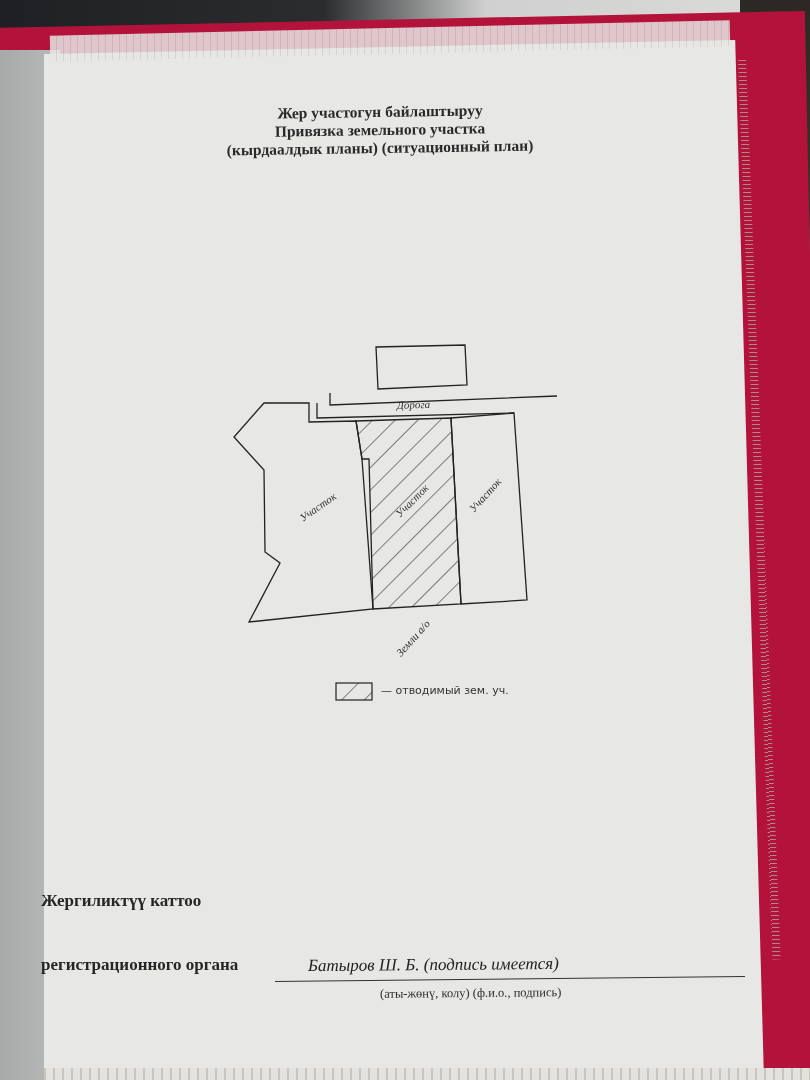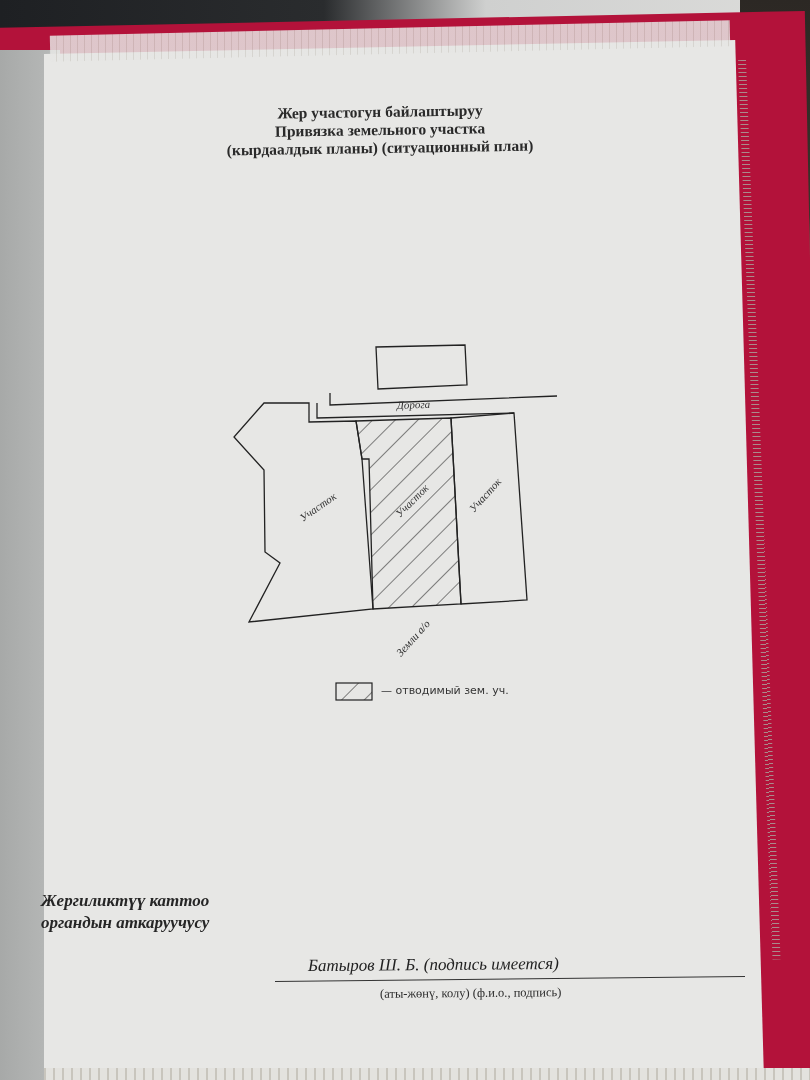--- a/index.html
+++ b/index.html
@@ -61,21 +61,21 @@
       transform: rotate(-0.9deg);
     }
     .t1 { top: 103px; }
     .t2 { top: 121px; }
     .t3 { top: 139px; left: 170px; width: 420px; }
 
     .plan-svg { position: absolute; left: 0; top: 0; width: 810px; height: 1080px; }
 
     .footer-label {
       position: absolute; left: 41px; font-weight: bold; font-size: 17px;
-      color: #262626; line-height: 22px; font-style: italic;
+      color: #262626; line-height: 22px;
     }
     .fl1 { top: 890px; }
     .fl2 { top: 954px; }
     .sig-name {
       position: absolute; left: 308px; top: 955px; font-style: italic;
       font-size: 17px; color: #222;
       transform: rotate(-0.5deg);
     }
     .sig-line {
       position: absolute; left: 275px; top: 981px; width: 470px; height: 1px;
@@ -128,19 +128,19 @@
   <text x="400" y="518" font-family="Liberation Serif, serif" font-style="italic" font-size="11" fill="#333" transform="rotate(-45 400 518)">Участок</text>
   <text x="474" y="513" font-family="Liberation Serif, serif" font-style="italic" font-size="11" fill="#333" transform="rotate(-48 474 513)">Участок</text>
   <text x="401" y="657" font-family="Liberation Serif, serif" font-style="italic" font-size="11" fill="#333" transform="rotate(-48 401 657)">Земли а/о</text>
 
   <rect x="336" y="683" width="36" height="17" fill="url(#hatch)" stroke="#222" stroke-width="1.2"></rect>
   <text x="381" y="694" font-family="DejaVu Sans, sans-serif" font-size="11" fill="#333">— отводимый зем. уч.</text>
 </svg>
 
 <div class="footer-label fl1">
   <div>Жергиликтүү каттоо</div>
-  <div>органдын аткаруучусу</div>
 </div>
 <div class="footer-label fl2">
+  <div>регистрационного органа</div>
 </div>
 <div class="sig-name">Батыров Ш. Б. (подпись имеется)</div>
 <div class="sig-line"></div>
 <div class="sig-caption">(аты-жөнү, колу)  (ф.и.о., подпись)</div>
 
 </body></html>

